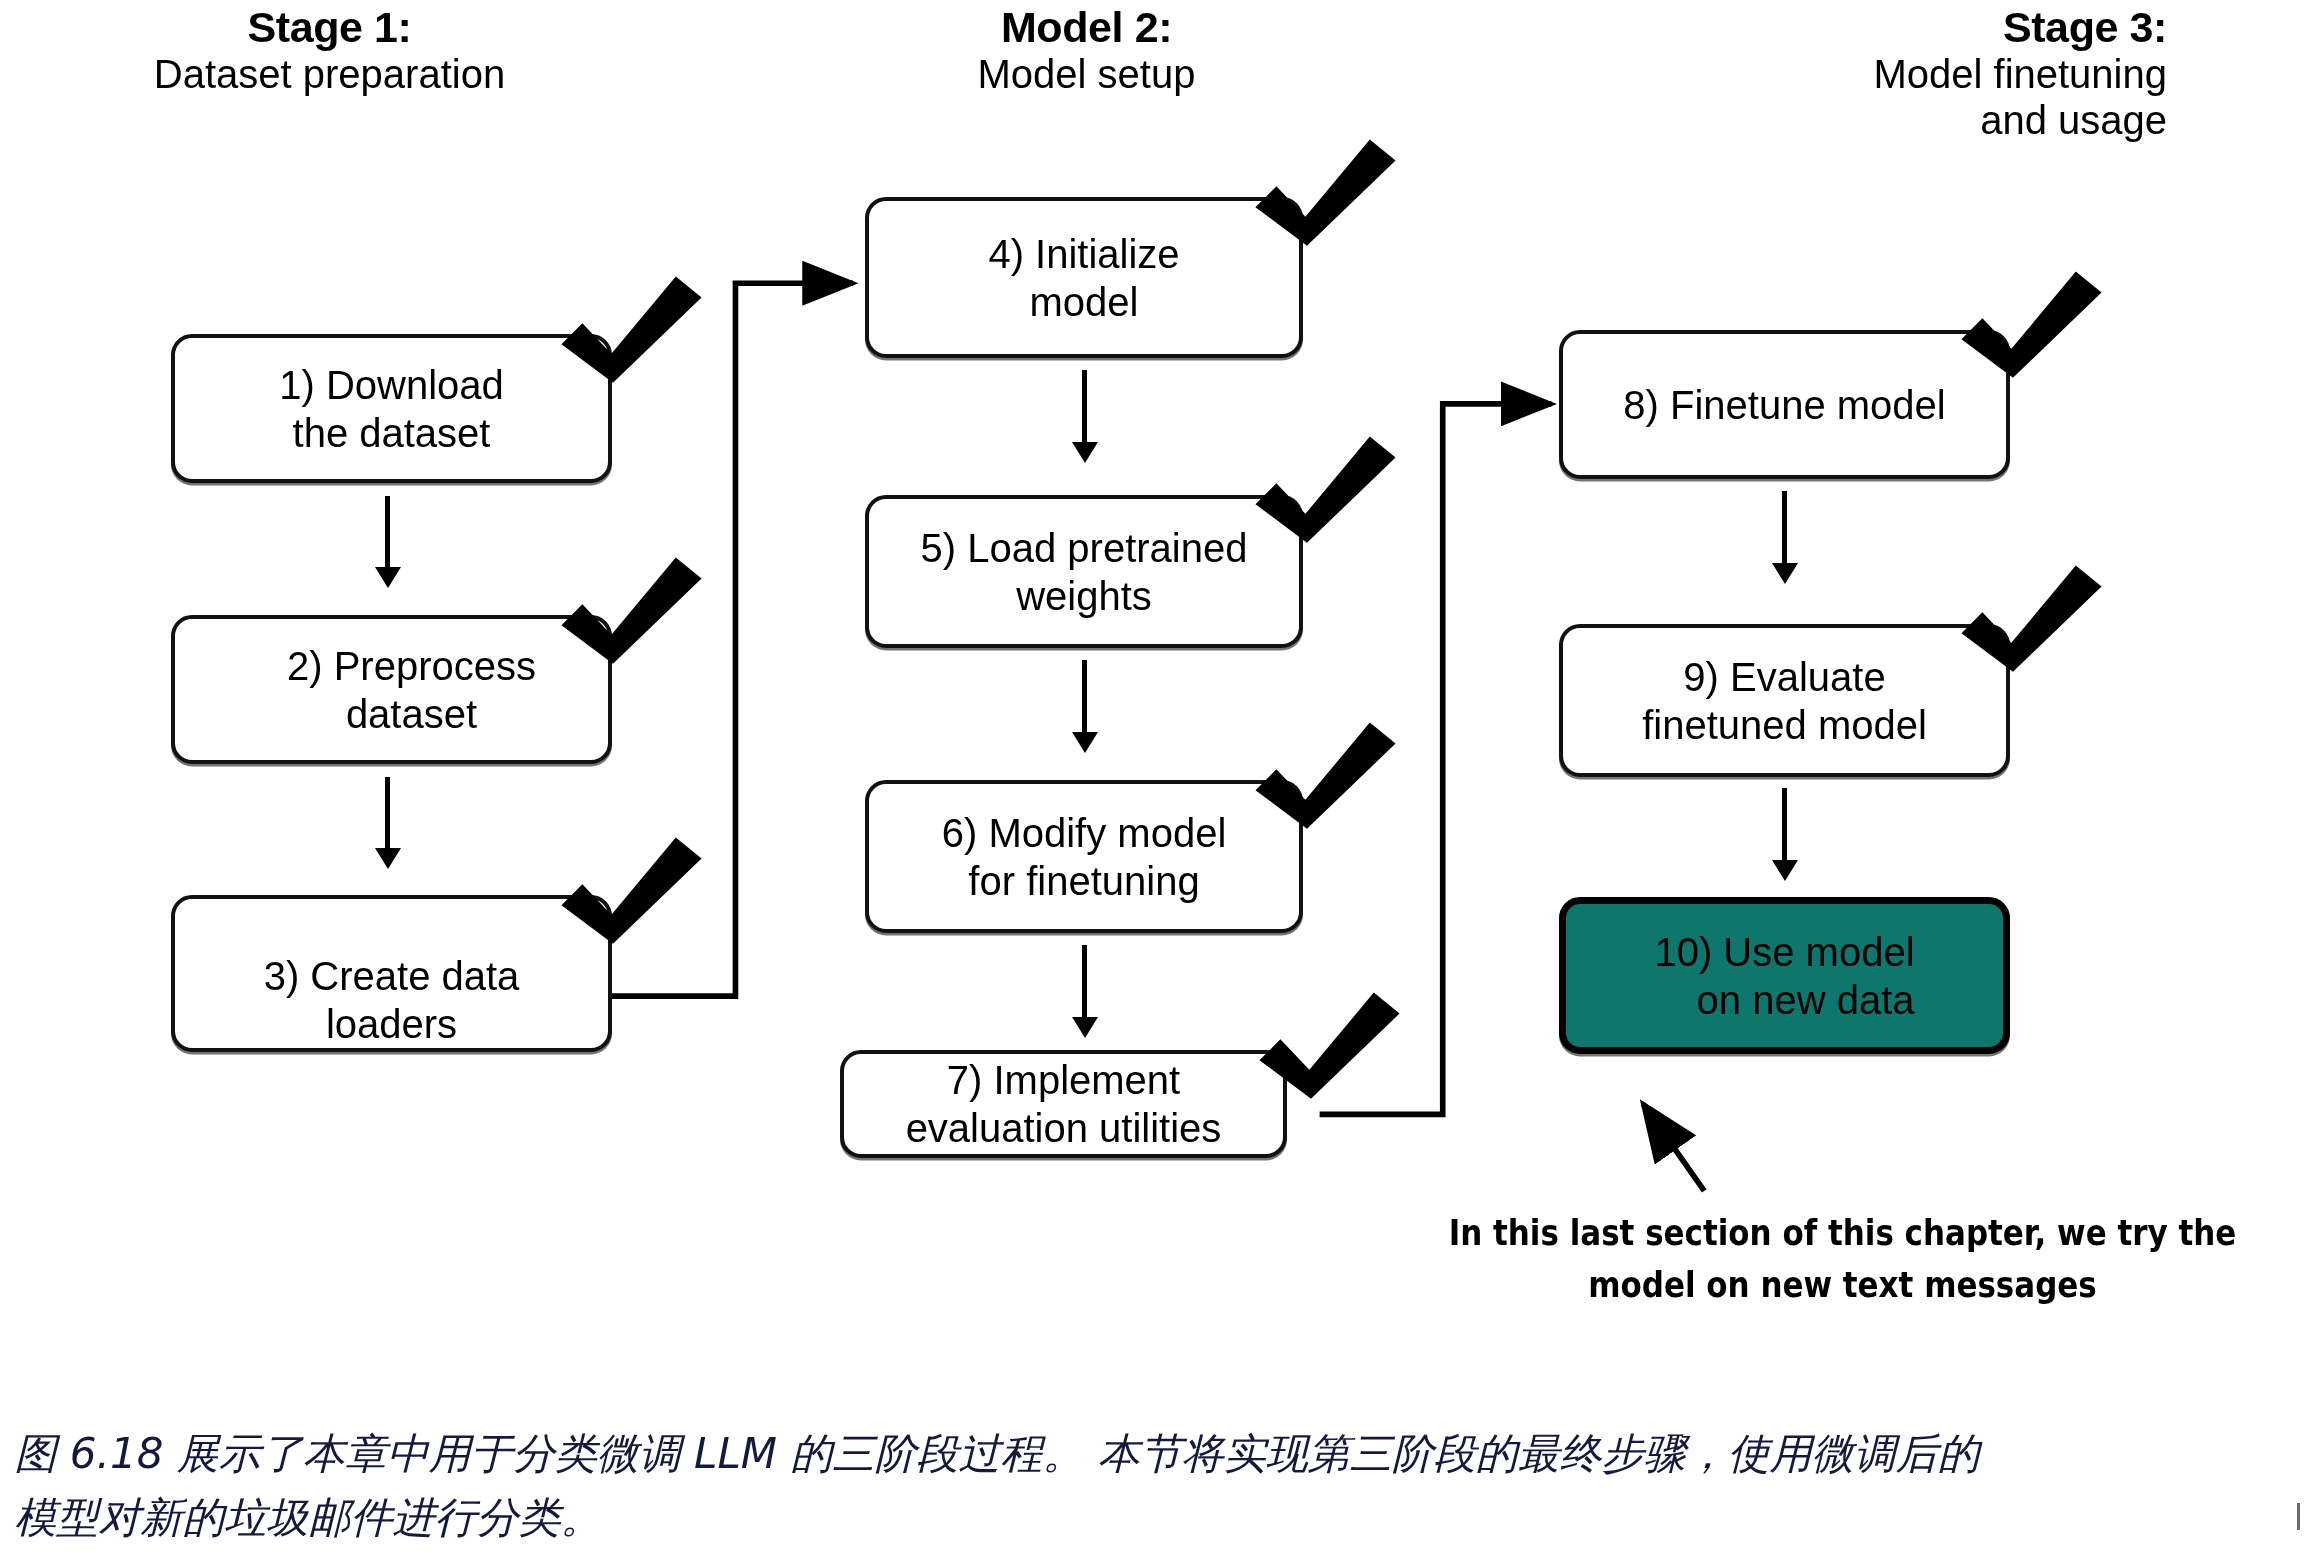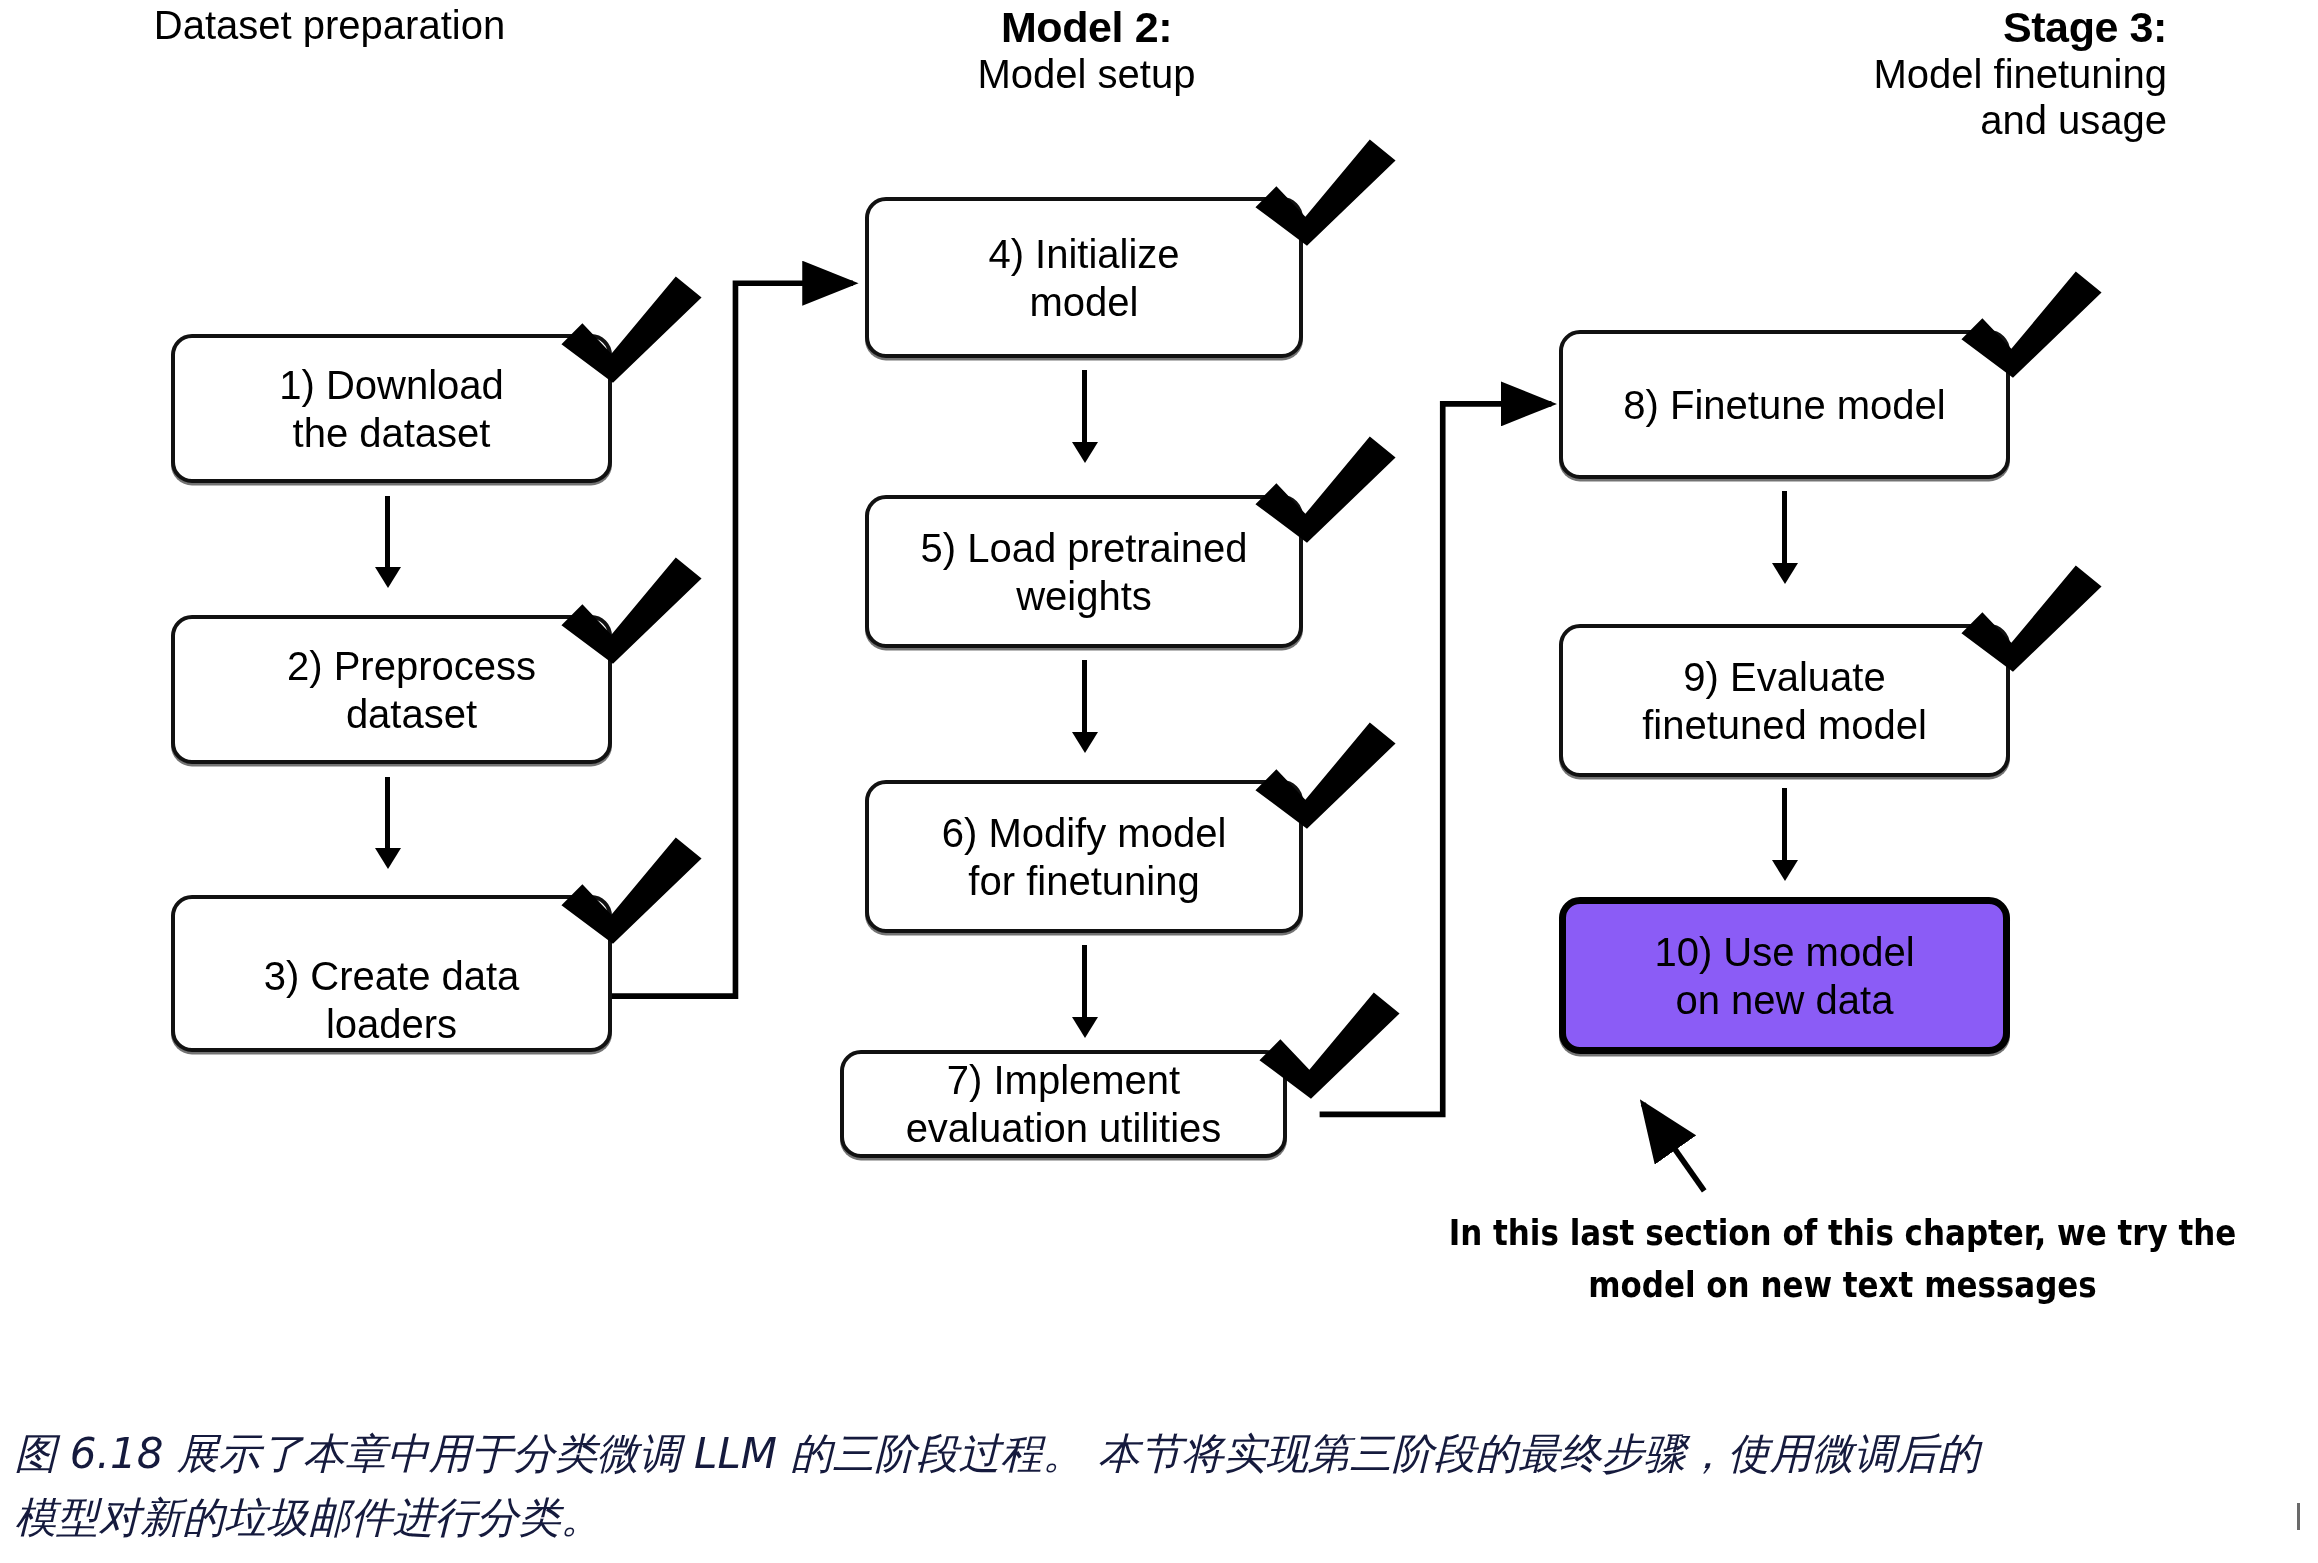--- a/index.html
+++ b/index.html
@@ -20,23 +20,24 @@
     background:#ffffff;
     display:flex;align-items:center;justify-content:center;
     text-align:center;
     font-size:40px;
     line-height:1.20;
     color:#000;
     z-index:3;
     box-shadow:0 2.4px 0 rgba(0,0,0,0.55);
   }
   .node.highlight{
-    background:#8b5cf6;
+    background:#0f766e;
     border:7.2px solid #000;
     border-radius:21px;
+    text-align:right;
   }
 
   
   .varrow{position:absolute;z-index:2;}
   .varrow .shaft{position:absolute;left:50%;top:0;width:5.6px;margin-left:-2.8px;background:#000;}
   .varrow .head{position:absolute;left:50%;bottom:0;margin-left:-13px;
                 width:0;height:0;border-left:13px solid transparent;border-right:13px solid transparent;
                 border-top:21px solid #000;}
 
   
@@ -67,20 +68,21 @@
     font-style:italic;
   }
   .pagemark{position:absolute;right:19.3px;top:1503px;width:2.4px;height:27px;background:#6a6a6a;}
 </style>
 </head>
 <body>
 
 <div id="figure">
 
   <div class="stage-title" style="left:48px;top:3.2px;width:563px;">
+    <span class="t1">Stage 1:</span>
     <span class="t2">Dataset preparation</span>
   </div>
 
   <div class="stage-title" style="left:805px;top:3.2px;width:563px;">
     <span class="t1">Model 2:</span>
     <span class="t2">Model setup</span>
   </div>
 
   <div class="stage-title" style="left:1588px;top:3.2px;width:579px;text-align:right;">
     <span class="t1">Stage 3:</span>

